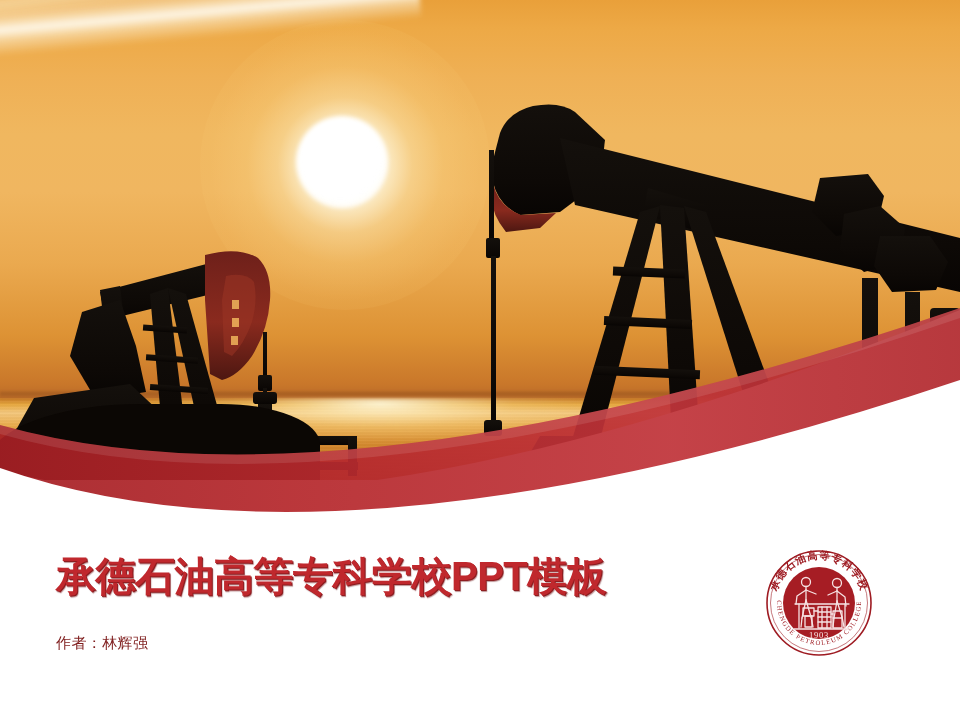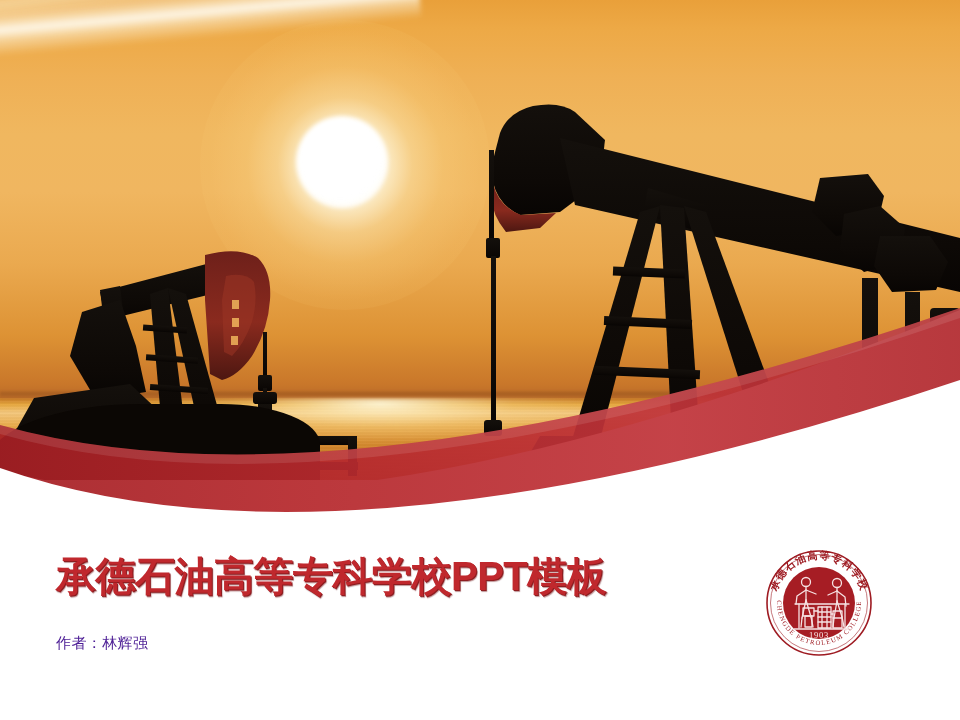--- a/index.html
+++ b/index.html
@@ -190,21 +190,21 @@
     color: #c0282d;
     text-shadow:
       1px 1px 0 #8e1d20,
       1.6px 1.6px 1px rgba(110,24,28,0.45);
     white-space: nowrap;
   }
 
   .sub-line {
     position: absolute;
     left: 56px;
-    color: #4c1d95;
+    color: #7f1d1d;
     font-size: 15px;
     letter-spacing: 0.4px;
     white-space: nowrap;
   }
   .sub-author { top: 634px; }
   .sub-copy   { top: 667px; }
   .sub-copy .gap { display: inline-block; width: 22px; }
 
   
   .seal {

